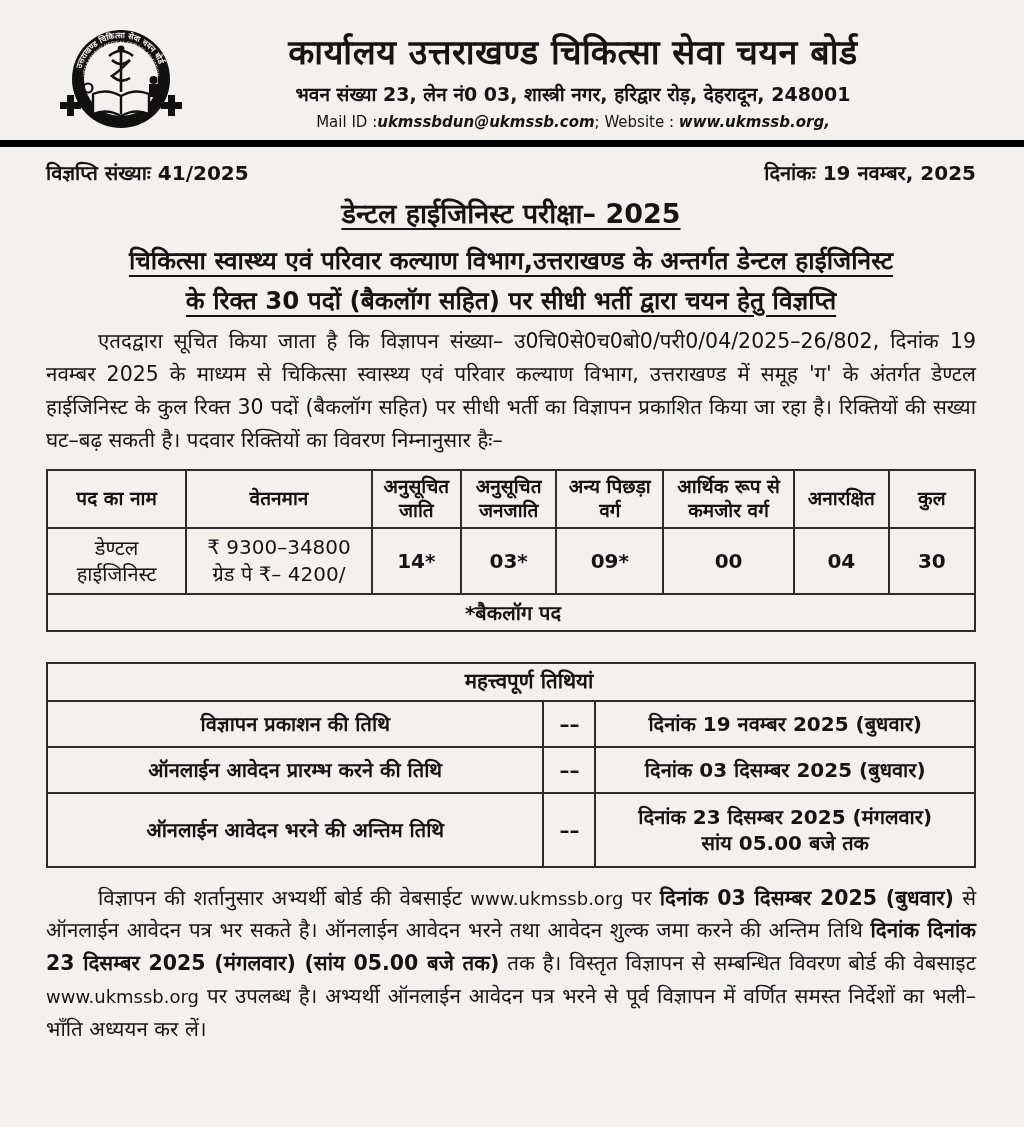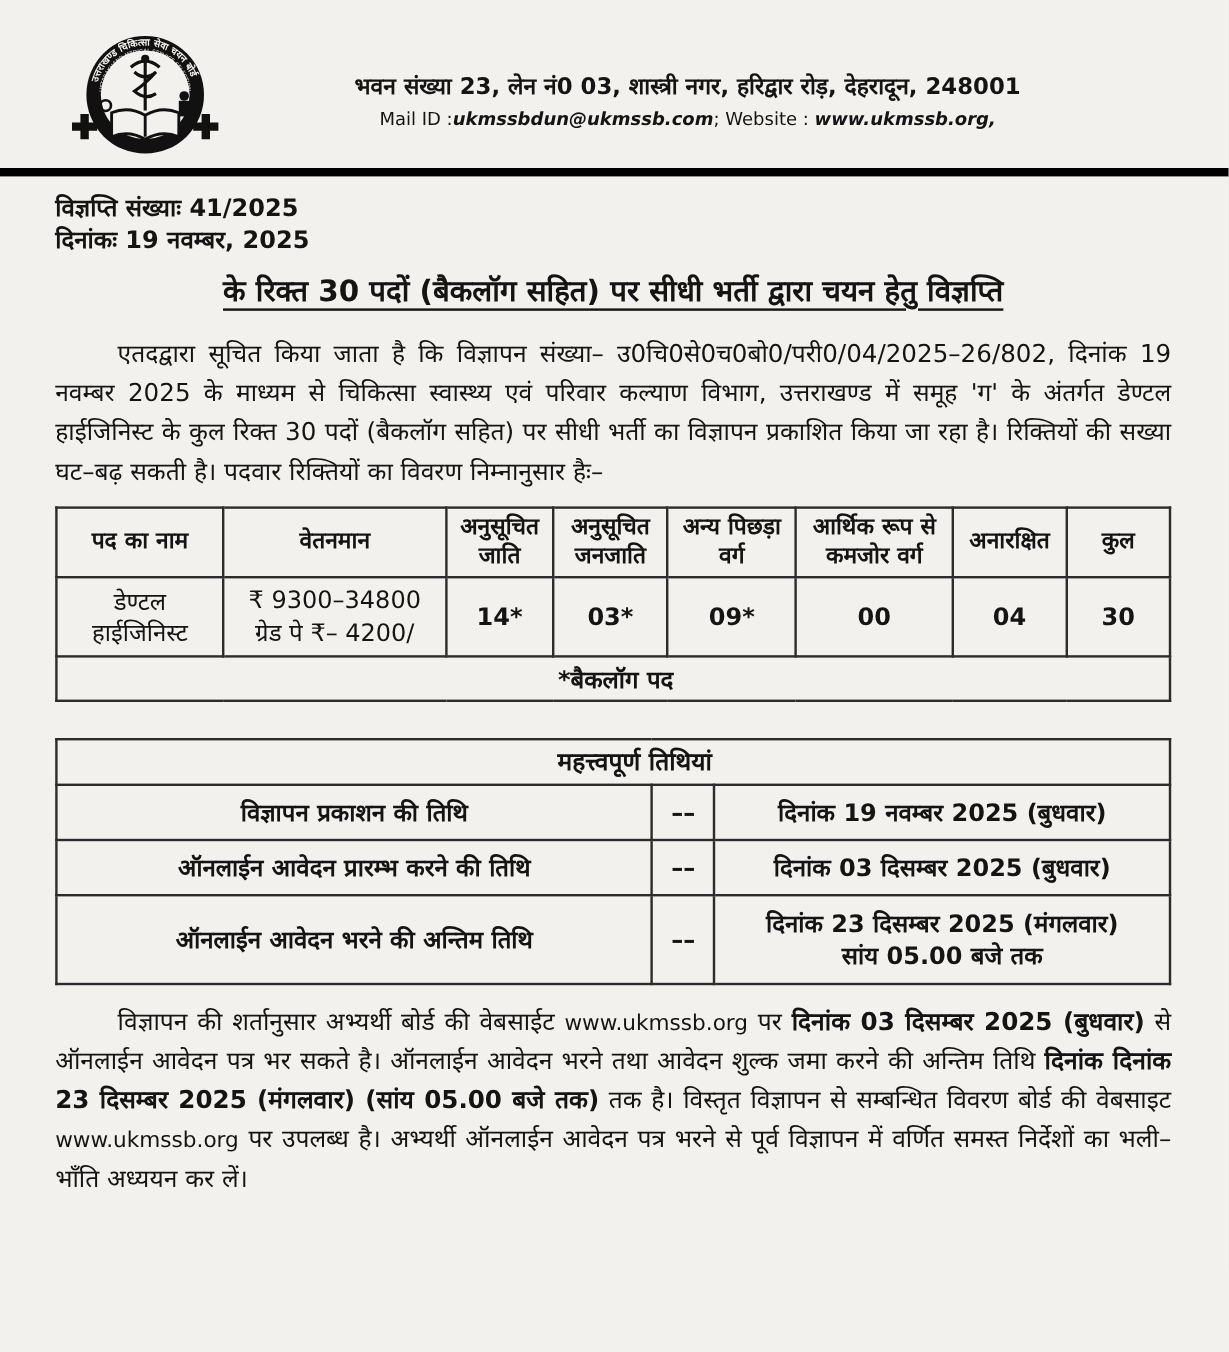--- a/index.html
+++ b/index.html
@@ -19,30 +19,30 @@
   .header-text { flex:1; text-align:center; padding-right:40px; }
   .org-title { font-size:34px; font-weight:700; letter-spacing:0.5px; white-space:nowrap; }
   .org-address { font-size:19px; font-weight:700; margin-top:7px;
                  text-underline-offset:4px; }
   .org-mail { font-size:15px; margin-top:6px; }
   .bi { font-weight:700; font-style:italic; }
   .double-rule { height:4px; border-top:5px solid #000; border-bottom:2px solid #000;
                  margin:8px -48px 0 -46px; }
   
   .meta-row { display:flex; justify-content:space-between; font-weight:700;
-              font-size:20px; margin-top:12px;flex-direction:column; }
+              font-size:20px; margin-top:12px; }
   
   .exam-title { text-align:center; font-size:27px; font-weight:700; margin-top:8px;
                 text-decoration:underline; text-underline-offset:5px; }
   .subtitle { text-align:center; font-size:24.5px; font-weight:700; margin-top:10px;
               line-height:1.62; }
   .subtitle div { text-decoration:underline; text-underline-offset:6px; }
   
   .para { font-size:20.5px; line-height:1.6; text-align:justify; font-weight:500;
-          margin-top:16px; text-indent:52px; }
+          margin-top:5px; text-indent:52px; }
   .para .b { font-weight:800; }
   .para .latin { font-size:18px; font-weight:400; }
   
   table { width:100%; border-collapse:collapse; table-layout:fixed; }
   .vtable { margin-top:12px; }
   .vtable th, .vtable td, .dtable th, .dtable td {
     border:2px solid #2c2c2c; text-align:center; vertical-align:middle; padding:4px 4px;
   }
   .vtable th { font-size:19px; font-weight:700; line-height:1.25; height:58px; }
   .vtable td { font-size:20px; height:66px; }
@@ -95,35 +95,38 @@
         <rect x="103" y="58" width="9" height="13" fill="#111"></rect>
         <circle cx="107.5" cy="54" r="4" fill="#111"></circle>
 
         <g fill="#111">
           <path d="M14 76 h7 v-7 h7 v7 h7 v7 h-7 v7 h-7 v-7 h-7 z"></path>
           <path d="M115 76 h7 v-7 h7 v7 h7 v7 h-7 v7 h-7 v-7 h-7 z"></path>
         </g>
       </svg>
     </div>
     <div class="header-text">
+      <div class="org-title">कार्यालय उत्तराखण्ड चिकित्सा सेवा चयन बोर्ड</div>
       <div class="org-address">भवन संख्या 23, लेन नं0 03, शास्त्री नगर, हरिद्वार रोड़, देहरादून, 248001</div>
       <div class="org-mail">
         <span>Mail ID :</span><span class="bi">ukmssbdun@ukmssb.com</span><span>;  Website : </span><span class="bi">www.ukmssb.org,</span>
       </div>
     </div>
   </div>
 
   <div class="double-rule"></div>
 
   <div class="meta-row">
     <span>विज्ञप्ति संख्याः  41/2025</span>
     <span>दिनांकः 19 नवम्बर, 2025</span>
   </div>
 
+  <div class="exam-title">डेन्टल हाईजिनिस्ट परीक्षा– 2025</div>
   <div class="subtitle">
+    <div>चिकित्सा स्वास्थ्य एवं परिवार कल्याण विभाग,उत्तराखण्ड के अन्तर्गत डेन्टल हाईजिनिस्ट</div>
     <div>के रिक्त 30 पदों (बैकलॉग सहित) पर सीधी भर्ती द्वारा चयन हेतु विज्ञप्ति</div>
   </div>
 
   <p class="para">एतदद्वारा सूचित किया जाता है कि विज्ञापन संख्या– उ0चि0से0च0बो0/परी0/04/2025–26/802, दिनांक 19 नवम्बर 2025 के माध्यम से चिकित्सा स्वास्थ्य एवं परिवार कल्याण विभाग, उत्तराखण्ड में समूह 'ग' के अंतर्गत डेण्टल हाईजिनिस्ट के कुल रिक्त 30 पदों (बैकलॉग सहित) पर सीधी भर्ती का विज्ञापन प्रकाशित किया जा रहा है। रिक्तियों की सख्या घट–बढ़ सकती है। पदवार रिक्तियों का विवरण निम्नानुसार हैः–</p>
 
   <table class="vtable">
     <colgroup>
       <col style="width:15%">
         <col style="width:20%">
         <col style="width:9.6%">

